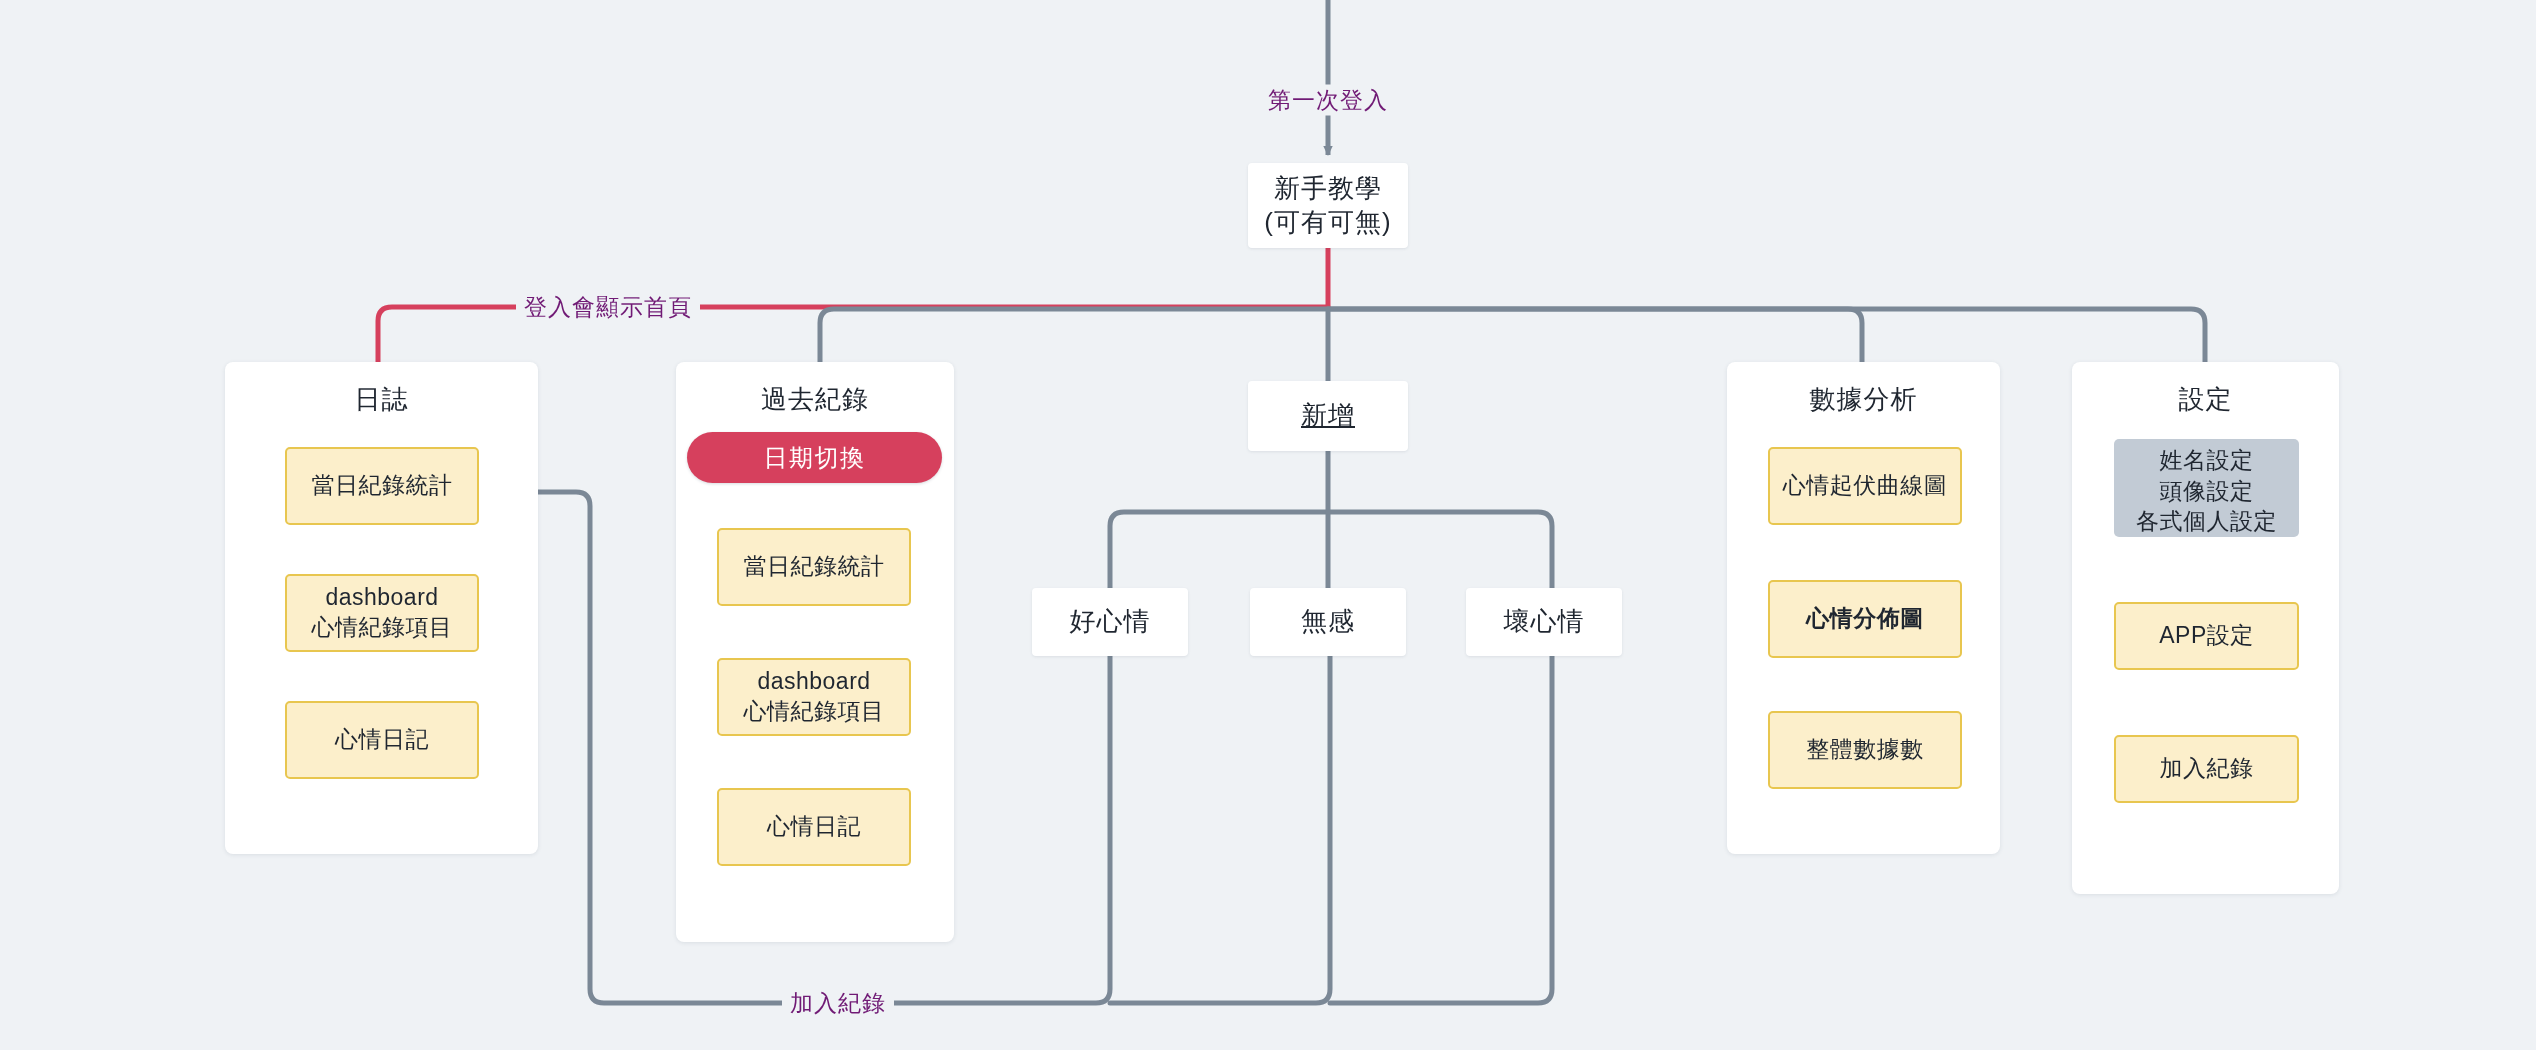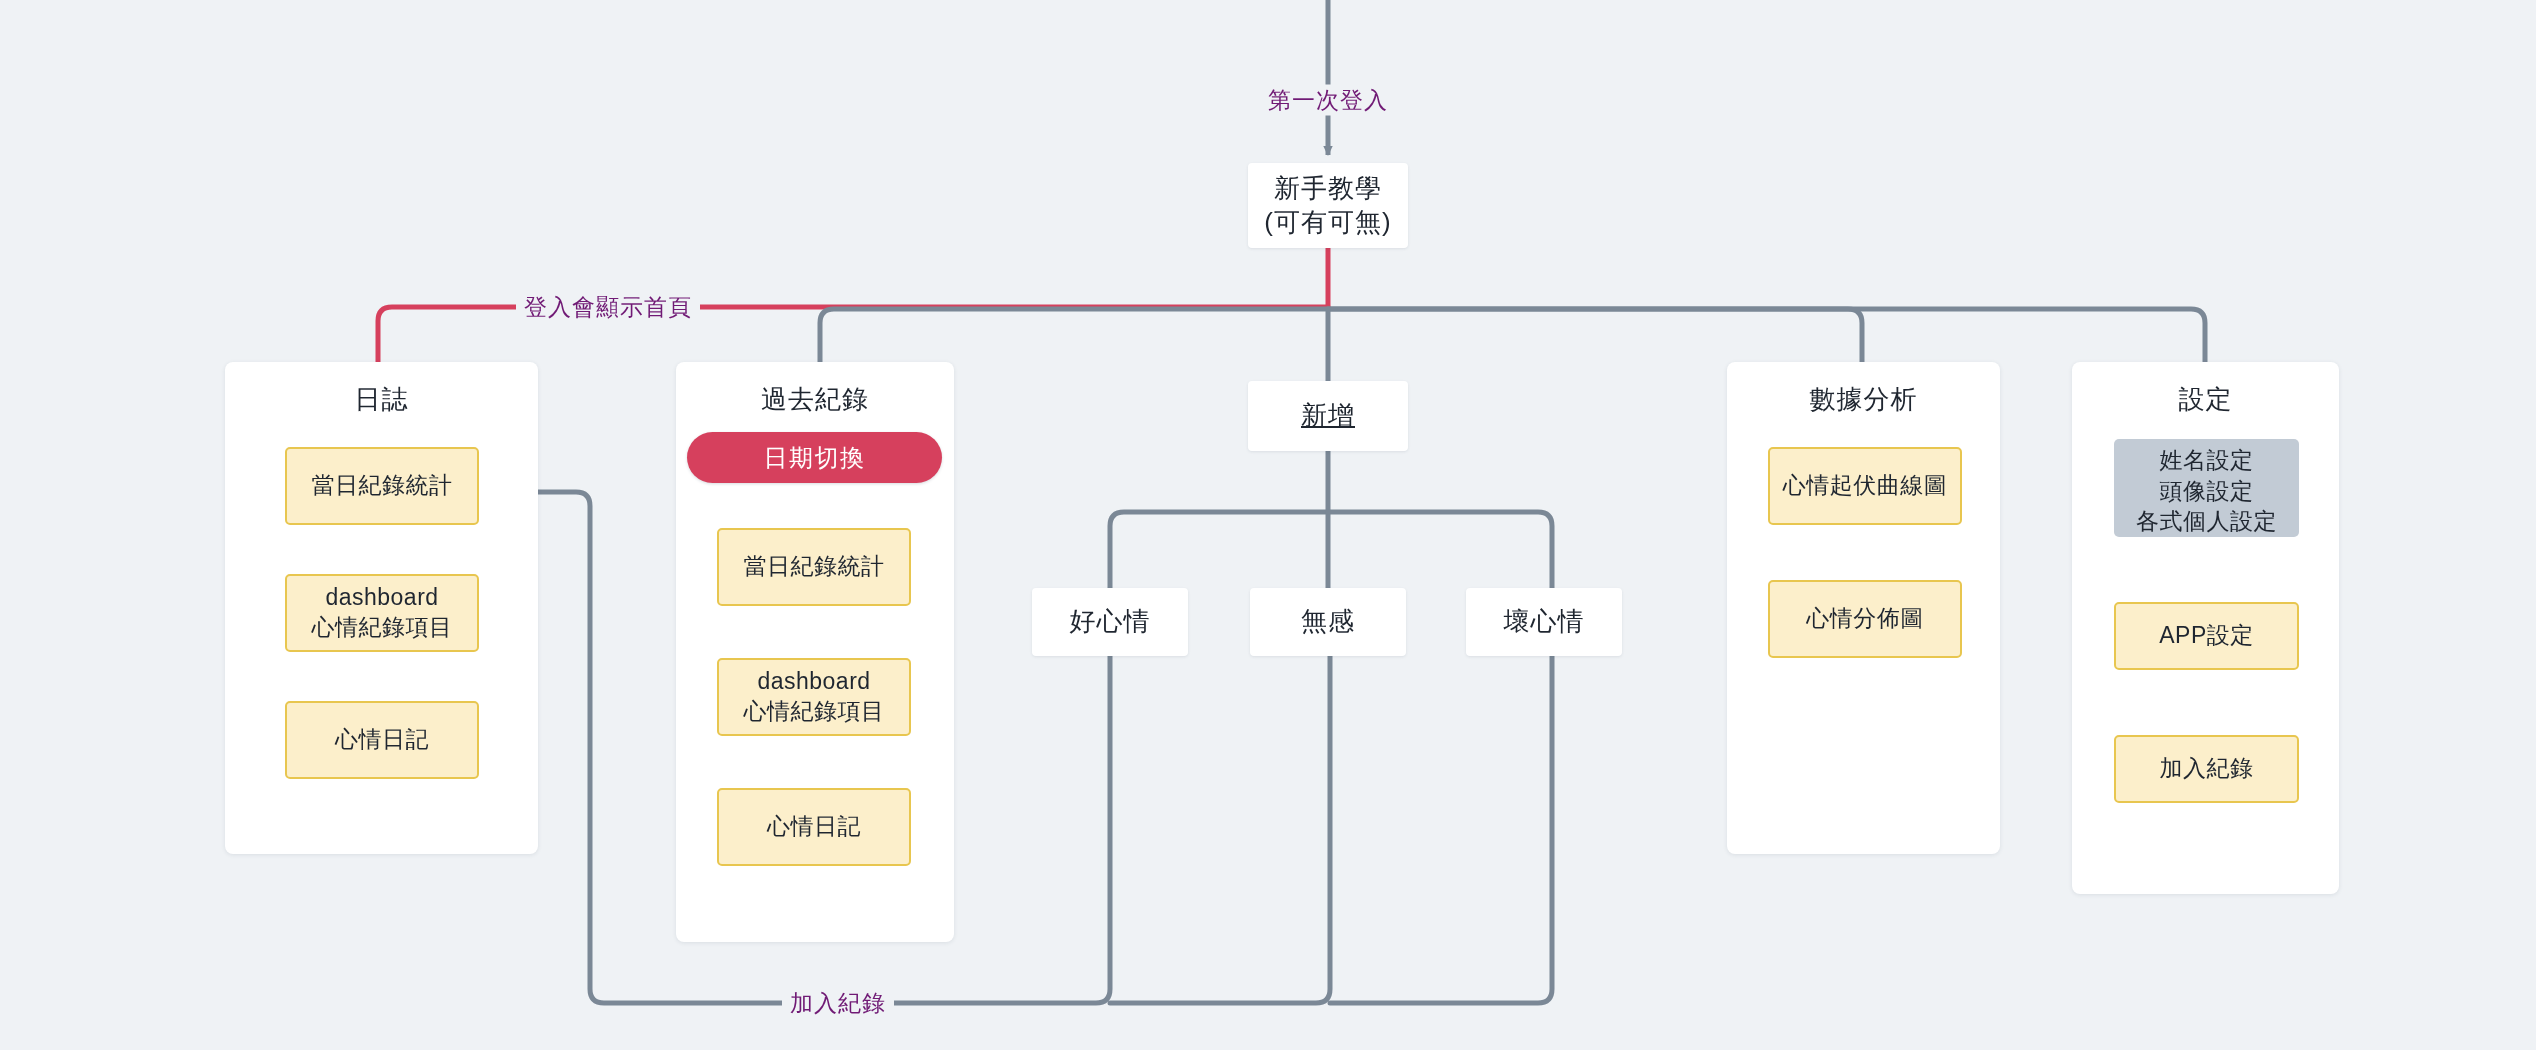--- a/index.html
+++ b/index.html
@@ -225,22 +225,25 @@
   <div class="node" style="left:1466px; top:588px; width:156px; height:68px;">
     <span>壞心情</span>
   </div>
 
   <div class="panel" style="left:1727px; top:362px; width:273px; height:492px;">
     <div class="panel-title">數據分析</div>
   </div>
   <div class="item" style="left:1768px; top:447px; width:194px; height:78px;">
     <span>心情起伏曲線圖</span>
   </div>
-  <div class="item" style="left:1768px; top:580px; width:194px; height:78px;">
+  <div class="item" style="left:1768px; top:580px; width:194px; height:78px;font-weight:bold;">
     <span>心情分佈圖</span>
+  </div>
+  <div class="item" style="left:1768px; top:711px; width:194px; height:78px;">
+    <span>整體數據數</span>
   </div>
 
   <div class="panel" style="left:2072px; top:362px; width:267px; height:532px;">
     <div class="panel-title">設定</div>
   </div>
   <div class="item-grey" style="left:2114px; top:439px; width:185px; height:98px;">
     <span style="white-space:pre-line;">姓名設定
 頭像設定
 各式個人設定</span>
   </div>

